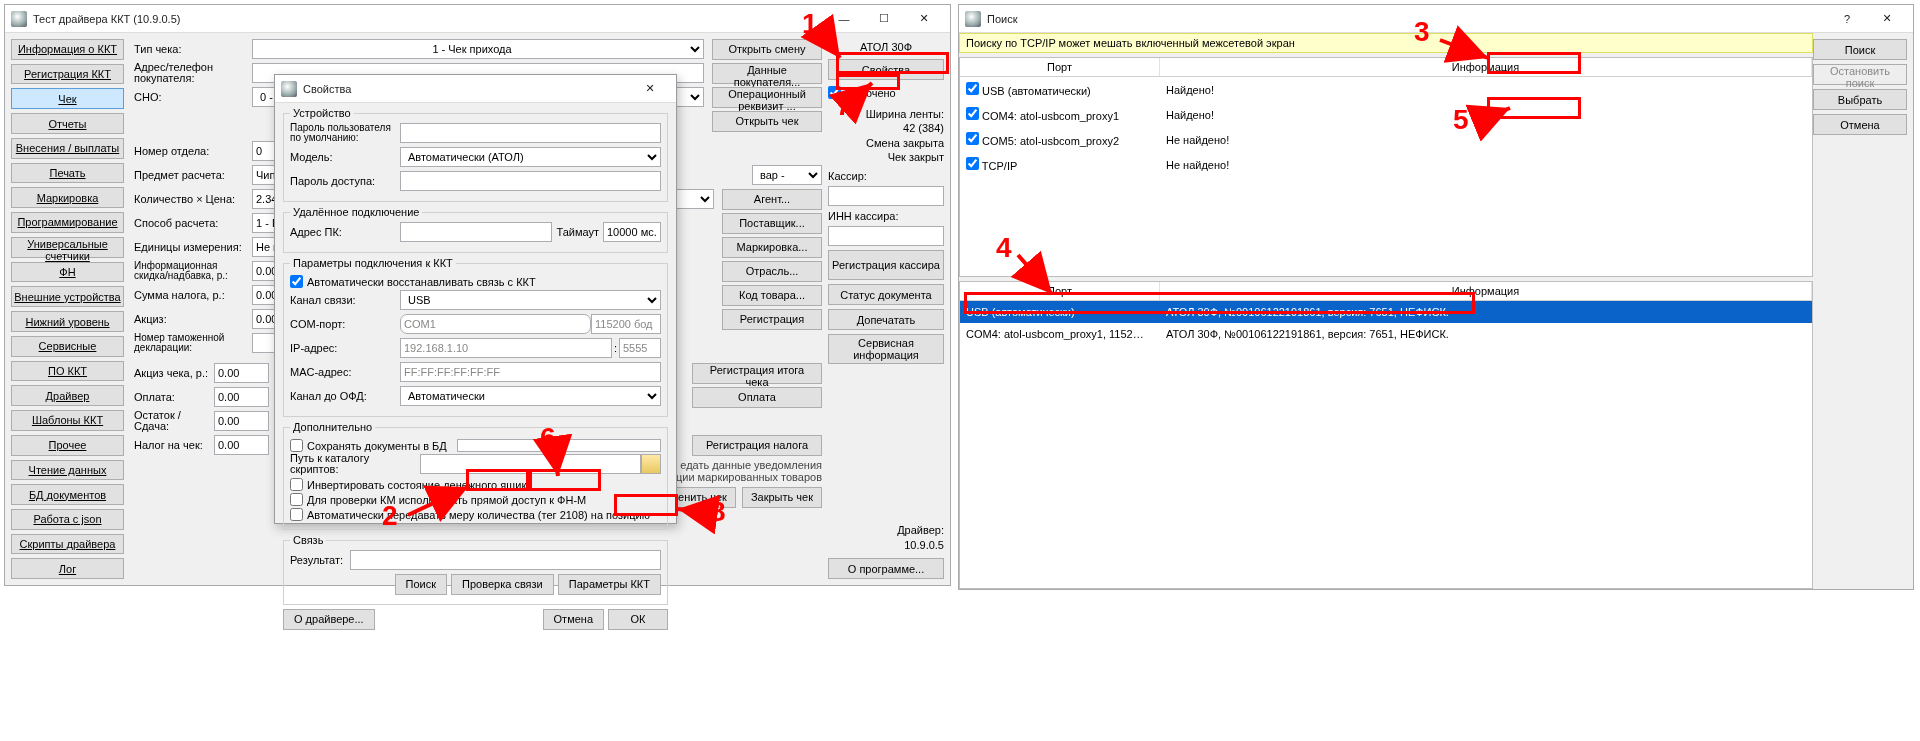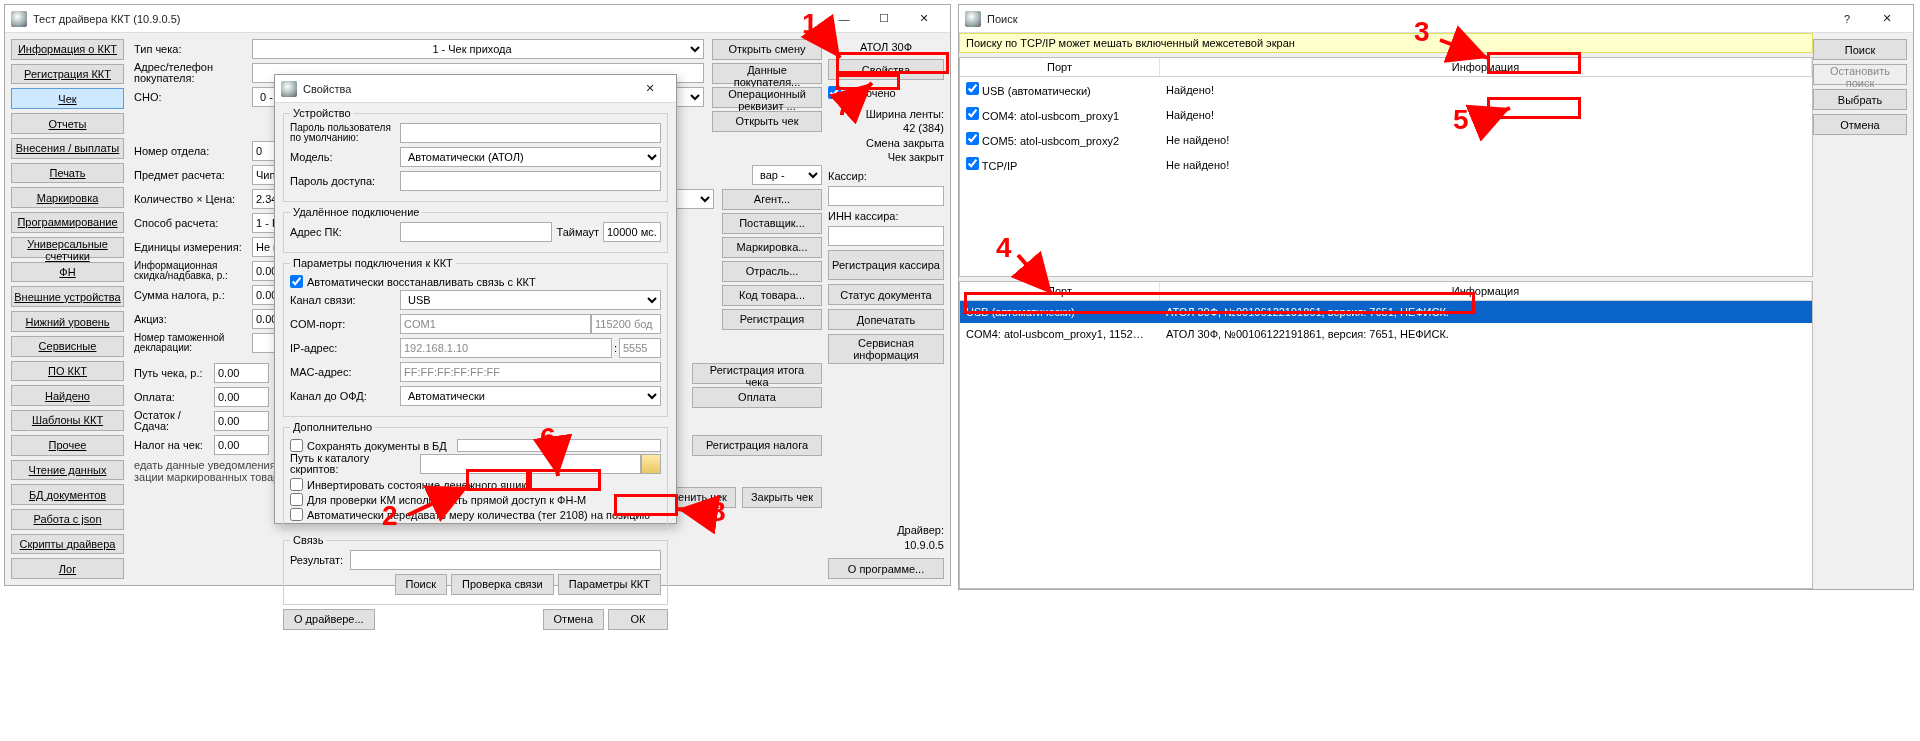--- a/index.html
+++ b/index.html
@@ -96,21 +96,21 @@
       <button class="sb-btn">Внесения / выплаты</button>
       <button class="sb-btn">Печать</button>
       <button class="sb-btn">Маркировка</button>
       <button class="sb-btn">Программирование</button>
       <button class="sb-btn">Универсальные счетчики</button>
       <button class="sb-btn">ФН</button>
       <button class="sb-btn">Внешние устройства</button>
       <button class="sb-btn">Нижний уровень</button>
       <button class="sb-btn">Сервисные</button>
       <button class="sb-btn">ПО ККТ</button>
-      <button class="sb-btn">Найдено</button>
+      <button class="sb-btn">Драйвер</button>
       <button class="sb-btn">Шаблоны ККТ</button>
       <button class="sb-btn">Прочее</button>
       <button class="sb-btn">Чтение данных</button>
       <button class="sb-btn">БД документов</button>
       <button class="sb-btn">Работа с json</button>
       <button class="sb-btn">Скрипты драйвера</button>
       <button class="sb-btn">Лог</button>
     </div>
 
     <div class="form-area">
@@ -188,42 +188,42 @@
         <button class="mid-btn" style="width:100px">Регистрация</button>
       </div>
       <div class="row">
         <span class="lbl2">Номер таможенной декларации:</span>
         <input class="inp" style="flex: 1 1 0%; max-width: 200px;">
       </div>
 
       <div class="group-divider"></div>
 
       <div class="row">
-        <label style="width:80px">Путь чека, р.:</label>
+        <label style="width:80px">Акциз чека, р.:</label>
         <input class="inp small" value="0.00" style="">
         <div style="flex:1"></div>
         <button class="mid-btn" style="width:130px">Регистрация итога чека</button>
       </div>
       <div class="row">
         <label style="width:80px">Оплата:</label>
         <input class="inp small" value="0.00" style="">
         <div style="flex:1"></div>
         <button class="mid-btn" style="width:130px">Оплата</button>
       </div>
       <div class="row">
         <label style="width:80px">Остаток / Сдача:</label>
         <input class="inp small" value="0.00" style="">
       </div>
       <div class="row">
         <label style="width:80px">Налог на чек:</label>
         <input class="inp small" value="0.00" style="">
         <div style="flex:1"></div>
         <button class="mid-btn" style="width:130px">Регистрация налога</button>
       </div>
-      <div style="font-size:11px;color:#444;margin-top:2px">
+      <div style="text-align:right;font-size:11px;color:#444;margin-top:2px">
         <div>едать данные уведомления</div>
         <div>зации маркированных товаров</div>
       </div>
       <div class="row" style="justify-content:flex-end;gap:6px;margin-top:4px">
         <button class="mid-btn">Отменить чек</button>
         <button class="mid-btn">Закрыть чек</button>
       </div>
     </div>
 
     <div class="right-col">
@@ -295,21 +295,21 @@
       <label class="chk">
           <input type="checkbox" checked="" style="">
           <span>Автоматически восстанавливать связь с ККТ</span>
         </label>
       <div class="row">
           <label>Канал связи:</label>
         <select class="inp" style="flex:1"><option>USB</option></select>
         </div>
       <div class="row">
           <label>COM-порт:</label>
-        <input class="inp" style="flex: 1 1 0%; color: rgb(136, 136, 136);" disabled="" value="COM1">
+        <input class="inp" style="flex: 1 1 0%; color: rgb(136, 136, 136); border-radius: 7px;" disabled="" value="COM1">
         <input class="inp" style="width: 70px; color: rgb(136, 136, 136);" disabled="" value="115200 бод">
         </div>
       <div class="row">
           <label>IP-адрес:</label>
         <input class="inp" style="flex: 1 1 0%; color: rgb(136, 136, 136);" disabled="" value="192.168.1.10">
         <span style="margin:0 2px">:</span>
         <input class="inp" style="width: 42px; color: rgb(136, 136, 136);" disabled="" value="5555">
         </div>
       <div class="row">
           <label>MAC-адрес:</label>

